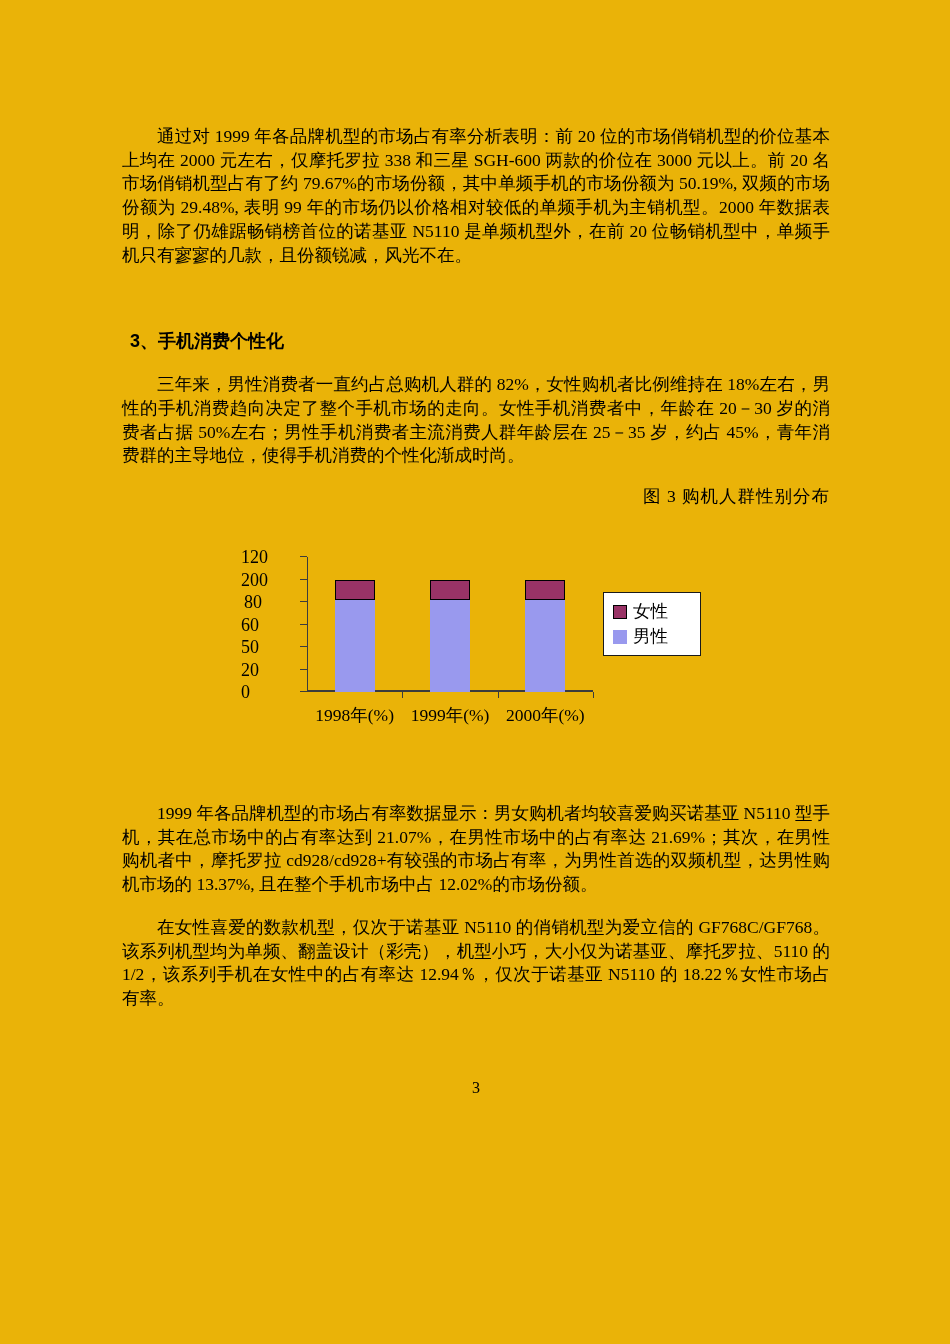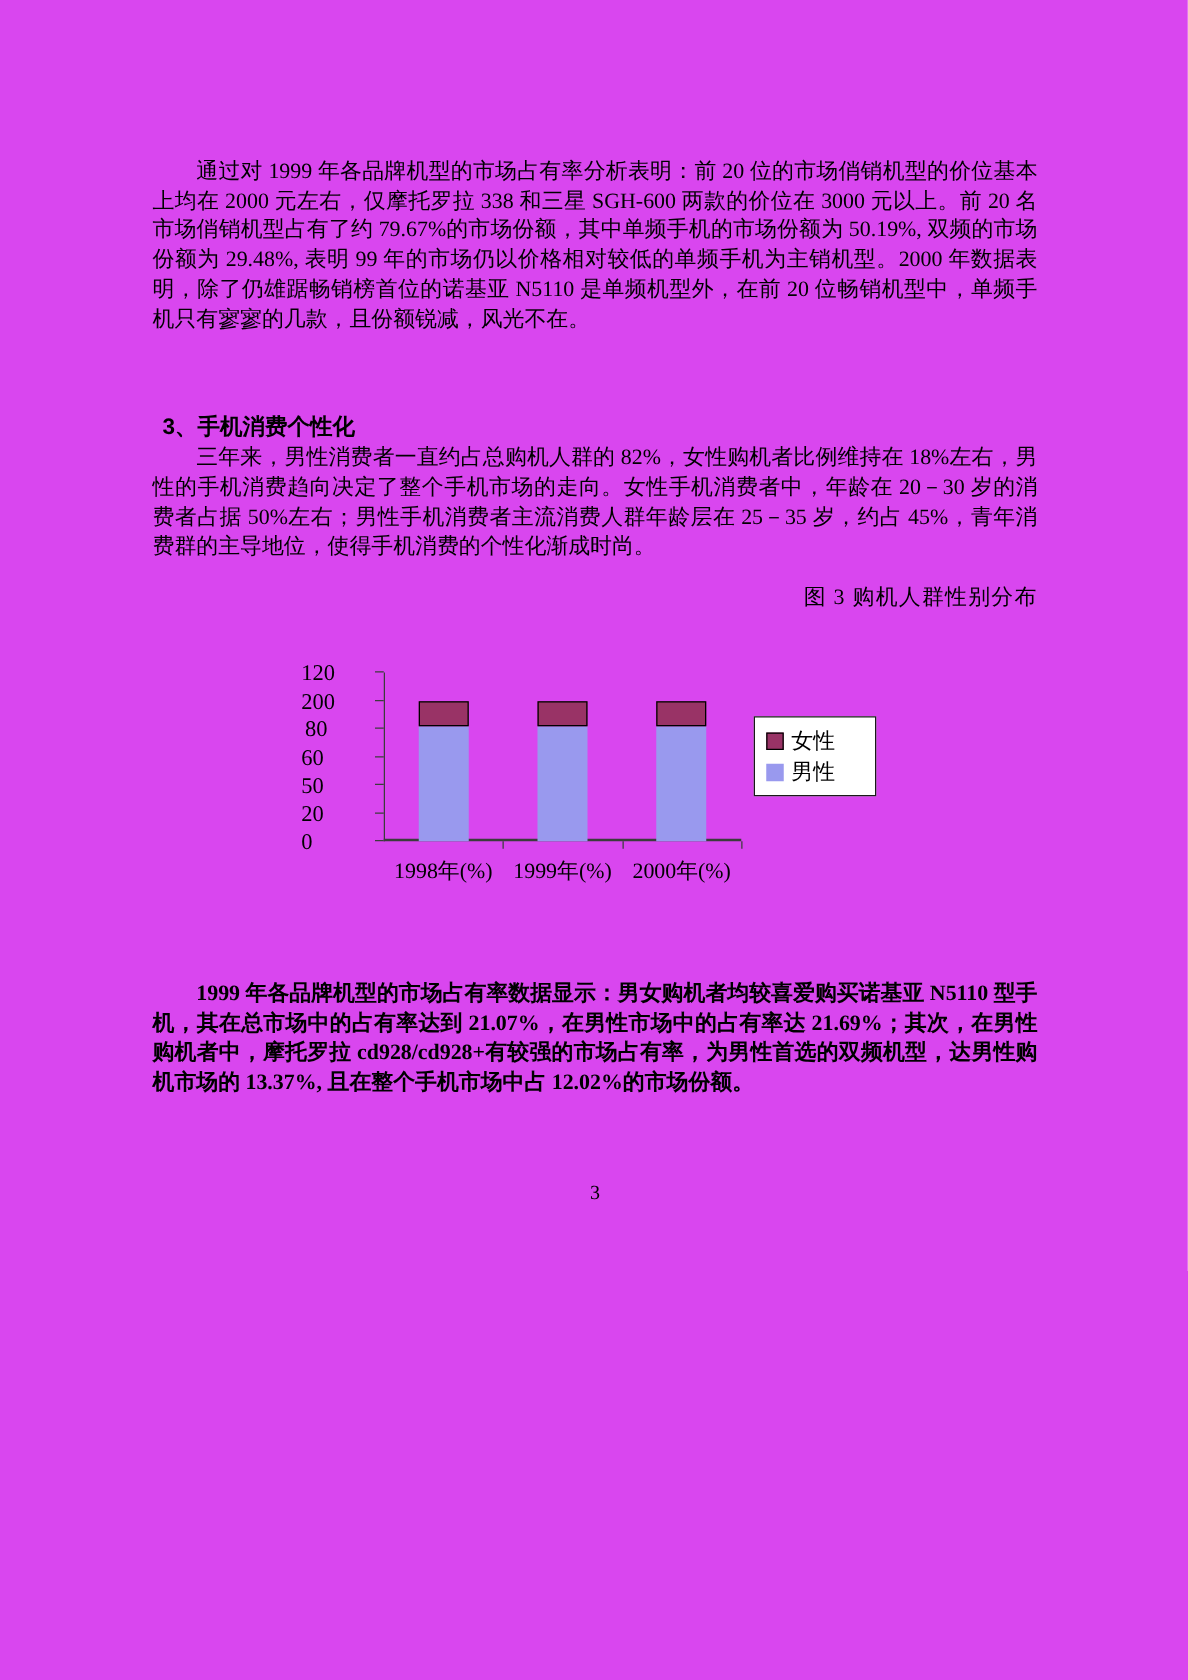--- a/index.html
+++ b/index.html
@@ -1,33 +1,33 @@
 <!DOCTYPE html>
 <html><head>
 <meta charset="utf-8">
 <style>
   html,body{margin:0;padding:0;}
   body{
     width:950px;height:1344px;background:#ffffff;color:#000;
     font-family:"Liberation Serif","DejaVu Serif",serif;
     overflow:hidden;
   }
-  .page{position:relative;width:950px;height:1344px;background:#d946ef;}
+  .page{position:relative;width:950px;height:1344px;background:#eab308;}
   .content{position:absolute;left:122px;top:0;width:708px;}
   p.body{
     margin:0;font-size:17.5px;line-height:23.7px;
     text-align:justify;text-indent:2em;word-break:break-all;
   }
   #p1{margin-top:125px;}
   #p2{margin-top:2px;}
   h3.heading{
     margin:62px 0 0 8px;font-size:18px;line-height:24px;font-weight:bold;
     font-family:"Liberation Sans","DejaVu Sans",sans-serif;
   }
-  #p3{margin-top:1px;}
+  #p3{margin-top:20px;}
   .figure-caption{
     margin-top:16px;font-size:17.5px;line-height:24px;text-align:right;
     letter-spacing:1px;
   }
   
   .chart{position:relative;margin-top:42px;height:190px;}
   .chart .plot{
     position:absolute;box-sizing:border-box;
     border-left:1.5px solid #3c3c3c;border-bottom:2px solid #3c3c3c;
   }
@@ -36,21 +36,21 @@
   .chart .xtick{position:absolute;width:0;height:6px;border-left:1.5px solid #3c3c3c;}
   .chart .seg{position:absolute;box-sizing:border-box;}
   .chart .xlabel{position:absolute;font-size:17.5px;line-height:20px;text-align:center;white-space:nowrap;}
   .chart .legend{
     position:absolute;box-sizing:border-box;border:1.5px solid #1a1a1a;background:#fff;
     display:flex;flex-direction:column;justify-content:center;gap:6px;padding-left:9px;
   }
   .legend-row{display:flex;align-items:center;gap:6px;font-size:17.5px;line-height:19px;}
   .legend-swatch{width:14px;height:14px;flex:0 0 auto;box-sizing:border-box;}
   
-  #p4{margin-top:62px;font-weight:bold;}
+  #p4{margin-top:62px;}
   #p5{margin-top:19px;}
   .page-number{
     margin-top:65px;text-align:center;font-size:16px;line-height:24px;
   }
 </style>
 </head>
 <body>
 
 <div class="page">
   <div class="content">
@@ -99,16 +99,17 @@
           </div>
           <div class="legend-row">
             <div class="legend-swatch" style="background: rgb(153, 153, 238); border: none;"></div>
             <span>男性</span>
           </div>
         </div>
       </div>
 
     <p class="body" id="p4">1999 年各品牌机型的市场占有率数据显示：男女购机者均较喜爱购买诺基亚 N5110 型手机，其在总市场中的占有率达到 21.07%，在男性市场中的占有率达 21.69%；其次，在男性购机者中，摩托罗拉 cd928/cd928+有较强的市场占有率，为男性首选的双频机型，达男性购机市场的 13.37%, 且在整个手机市场中占 12.02%的市场份额。</p>
 
+    <p class="body" id="p5">在女性喜爱的数款机型，仅次于诺基亚 N5110 的俏销机型为爱立信的 GF768C/GF768。该系列机型均为单频、翻盖设计（彩壳），机型小巧，大小仅为诺基亚、摩托罗拉、5110 的 1/2，该系列手机在女性中的占有率达 12.94％，仅次于诺基亚 N5110 的 18.22％女性市场占有率。</p>
 
     <div class="page-number">3</div>
   </div>
 </div>
 
 </body></html>

